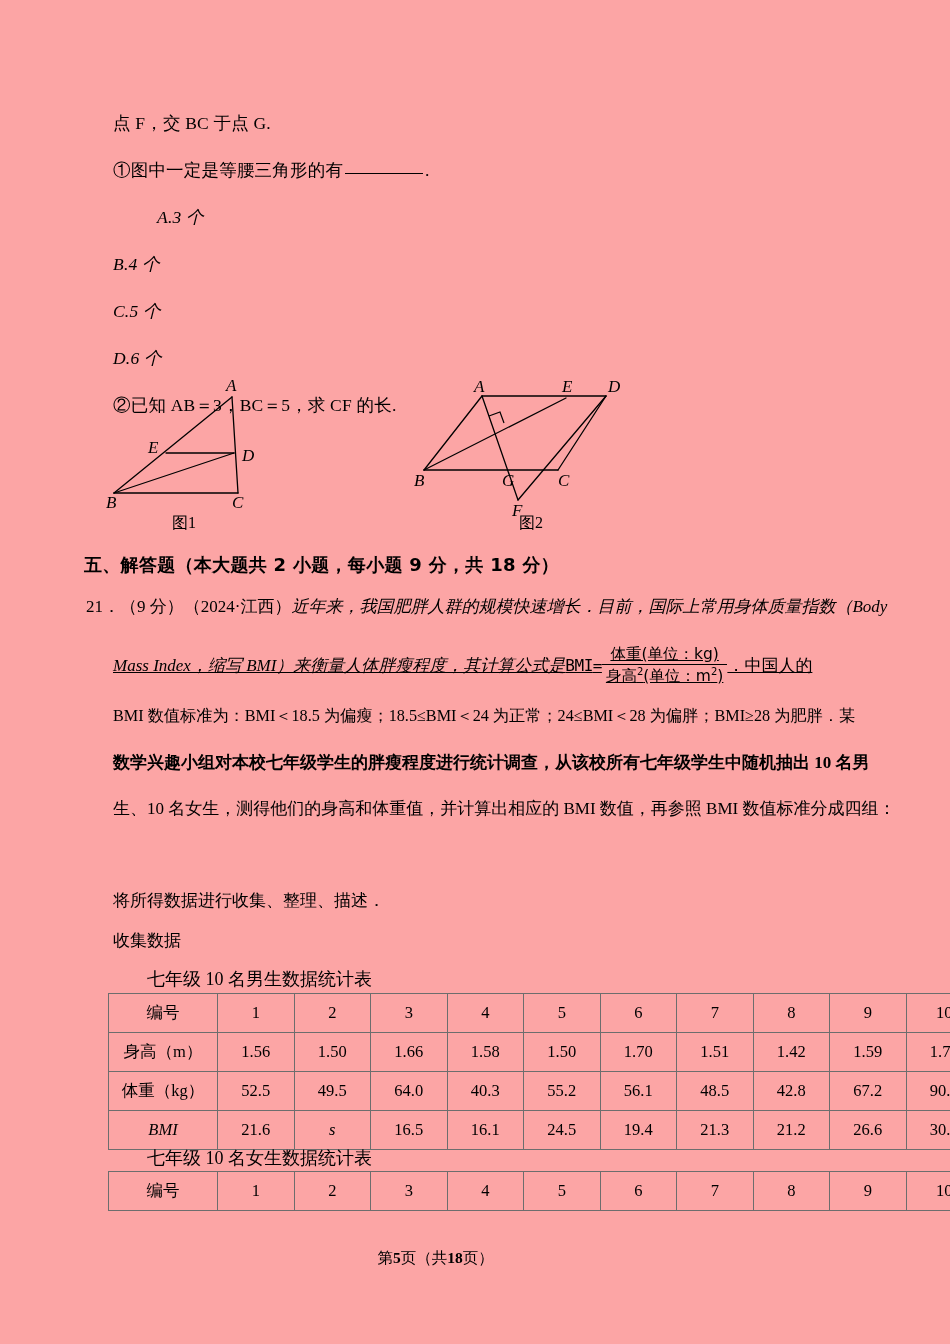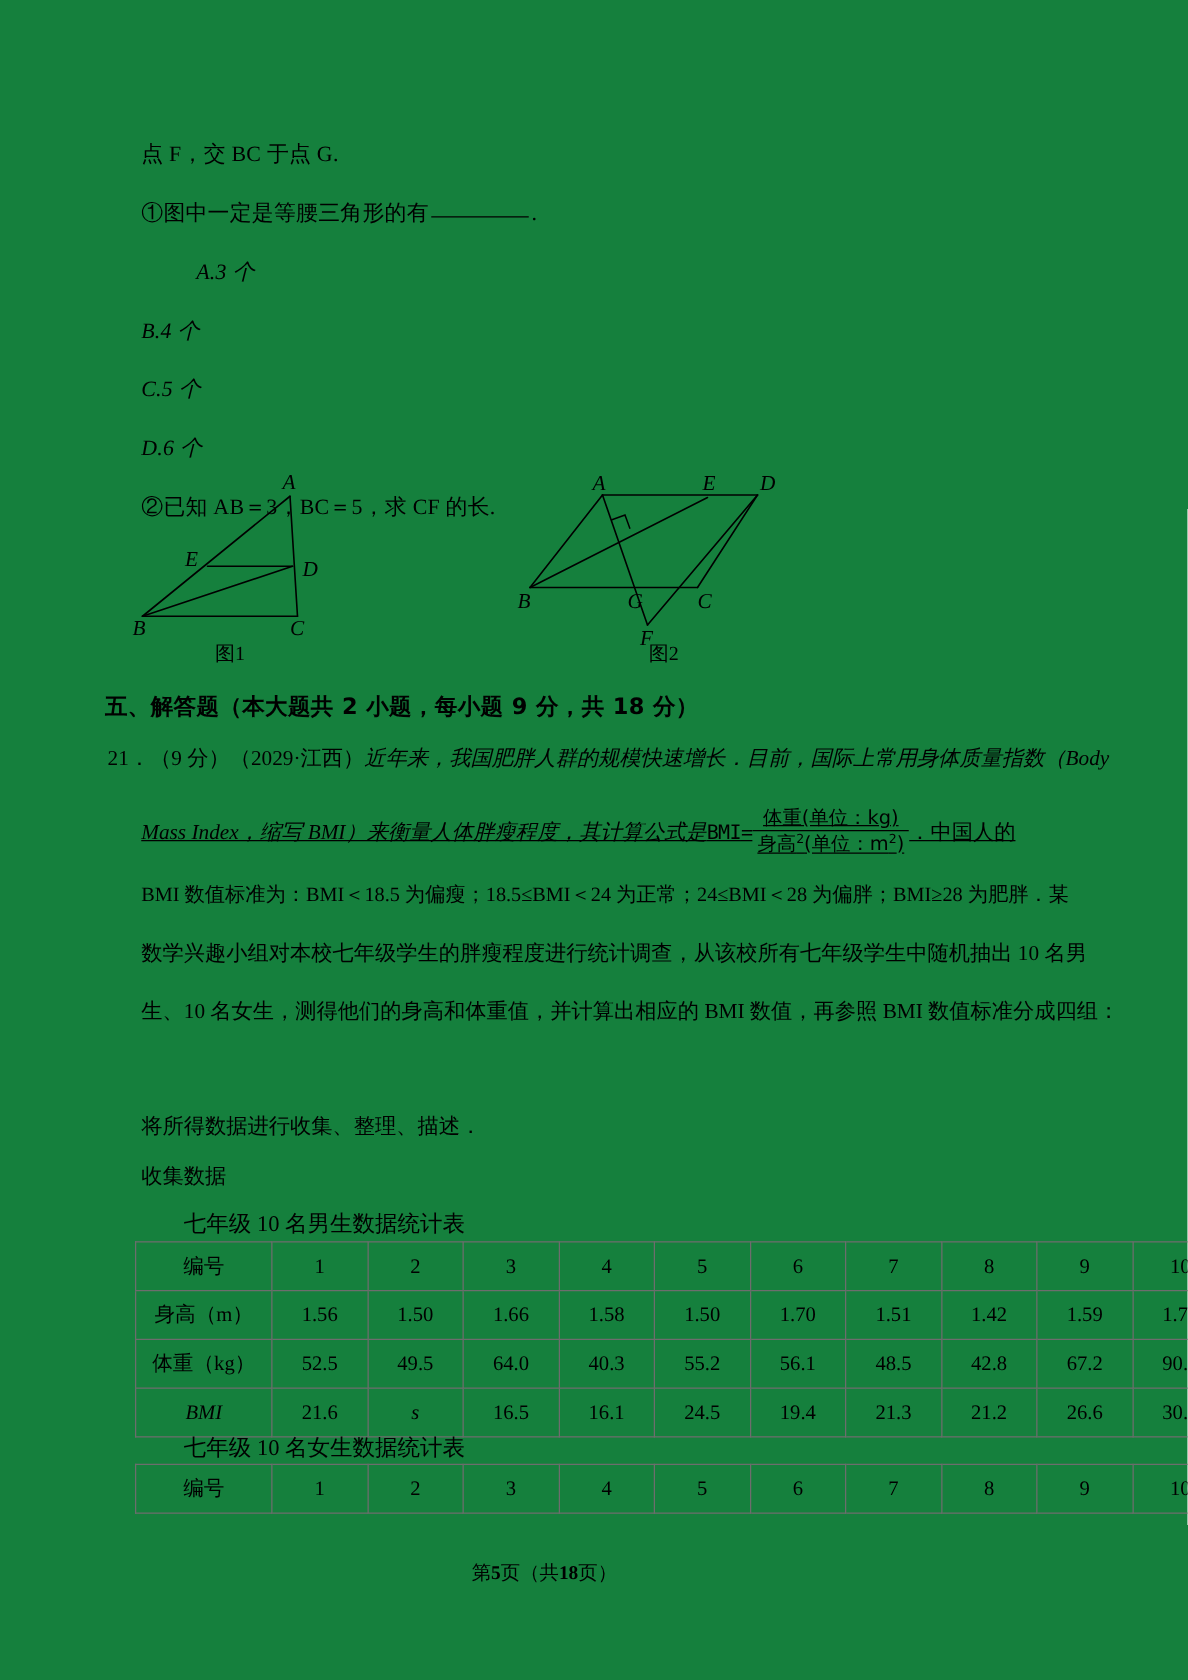--- a/index.html
+++ b/index.html
@@ -13,21 +13,21 @@
     position: relative;
     font-family: "Liberation Serif", "DejaVu Serif", serif;
     color: #000000;
     overflow: hidden;
   }
   .page {
     position: absolute;
     left: 0; top: 0;
     width: 950px;
     height: 1344px;
-    background: #15803d;
+    background: #fca5a5;
   }
   
   .line {
     position: absolute;
     font-size: 17.5px;
     line-height: 1.2;
     white-space: nowrap;
     letter-spacing: 0.2px;
   }
   .it { font-style: italic; }
@@ -191,37 +191,37 @@
       <text x="152" y="14">E</text>
       <text x="102" y="138">F</text>
       <text x="92" y="108">G</text>
     </svg>
   </div>
   <div class="fig-caption" style="left:519px; top:513px;">图2</div>
 
   <div class="section-head">五、解答题（本大题共 2 小题，每小题 9 分，共 18 分）</div>
 
   <div class="para" style="left:86px; top:596px;">
-    <span>21</span><span>．</span><span>（9 分）</span><span>（2029·江西）</span><span class="it">近年来，我国肥胖人群的规模快速增长．目前，国际上常用身体质量指数（Body</span>
+    <span>21</span><span>．</span><span>（9 分）</span><span>（2024·江西）</span><span class="it">近年来，我国肥胖人群的规模快速增长．目前，国际上常用身体质量指数（Body</span>
   </div>
 
   <div class="para" style="left:113px; top:640px; white-space:nowrap; display:flex; align-items:center; height:52px;text-decoration:underline;">
     <span class="it">Mass Index，缩写 BMI）来衡量人体胖瘦程度，其计算公式是</span>
     <span class="bmi-lbl">BMI</span>
     <span class="bmi-lbl">=</span>
     <span class="frac">
       <span class="num">体重(单位：kg)</span>
       <span class="den"><span>身高</span><sup>2</sup><span>(单位：m</span><sup>2</sup><span>)</span></span>
     </span>
     <span>．中国人的</span>
   </div>
 
   <div class="para" style="left:113px; top:706px; font-size:16.2px;">BMI 数值标准为：BMI＜18.5 为偏瘦；18.5≤BMI＜24 为正常；24≤BMI＜28 为偏胖；BMI≥28 为肥胖．某</div>
 
-  <div class="para" style="left:113px; top:752px;">数学兴趣小组对本校七年级学生的胖瘦程度进行统计调查，从该校所有七年级学生中随机抽出 10 名男</div>
+  <div class="para" style="left:113px; top:752px;font-weight:bold;">数学兴趣小组对本校七年级学生的胖瘦程度进行统计调查，从该校所有七年级学生中随机抽出 10 名男</div>
 
   <div class="para" style="left:113px; top:798px;">生、10 名女生，测得他们的身高和体重值，并计算出相应的 BMI 数值，再参照 BMI 数值标准分成四组：</div>
 
 
   <div class="para" style="left:113px; top:890px;">将所得数据进行收集、整理、描述．</div>
 
   <div class="para" style="left:113px; top:930px;">收集数据</div>
 
   <div class="tbl-caption" style="left:113px; top:967px;">七年级 10 名男生数据统计表</div>
 

